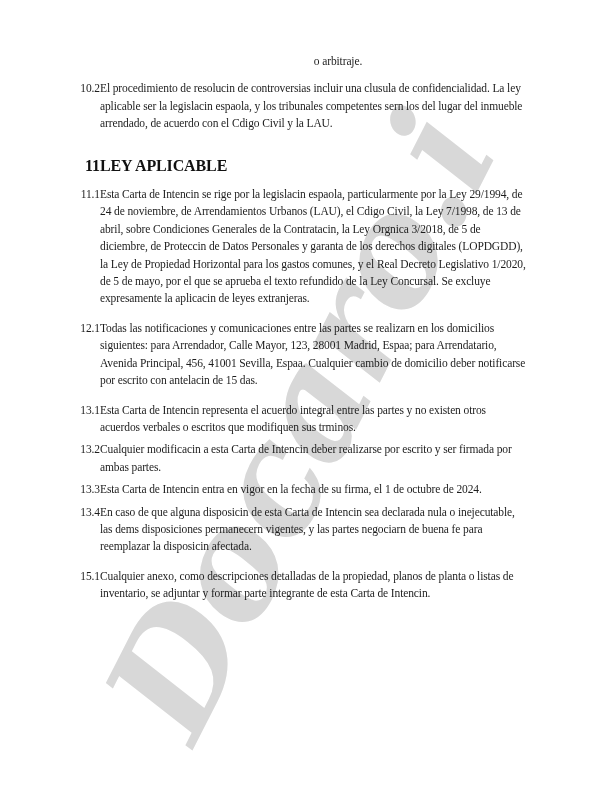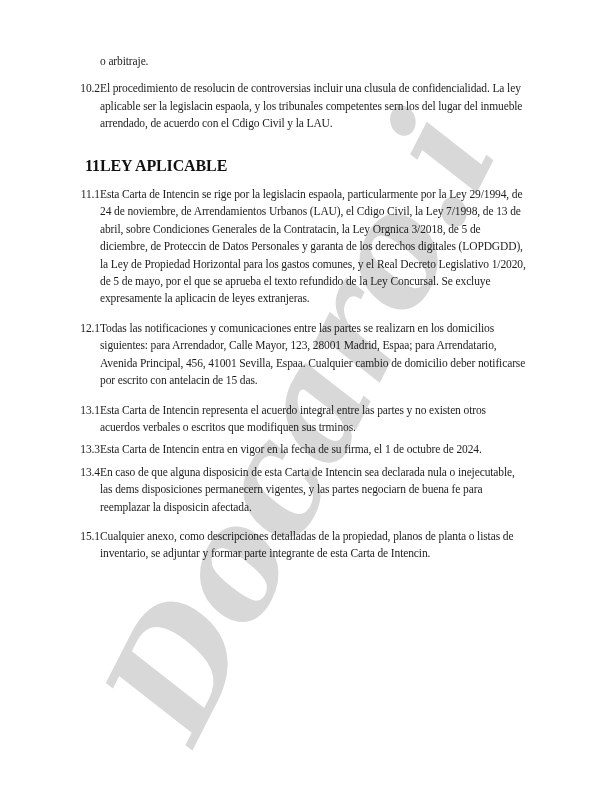--- a/index.html
+++ b/index.html
@@ -33,21 +33,21 @@
     top: 53px;
     width: 510px;
     z-index: 2;
     font-size: 11.5px;
     line-height: 17.4px;
     letter-spacing: -0.12px;
   }
   .row { display: flex; align-items: flex-start; }
   .num { flex: 0 0 34px; text-align: right; }
   .text { white-space: pre; }
-  .cont-line { margin-left: 34px; }
+  .cont-line { margin-left: 34px; text-align: center; }
   .clause { margin-top: 5px; }
   .orphan-clause { margin-top: 10px; }
   .heading {
     margin-top: 24px;
     font-weight: 700;
     font-size: 16px;
     line-height: 17.4px;
     color: #111111;
   }
   .heading .num { flex: 0 0 27px; padding-left: 7px; }
@@ -93,20 +93,25 @@
 Avenida Principal, 456, 41001 Sevilla, Espaa. Cualquier cambio de domicilio deber notificarse
 por escrito con antelacin de 15 das.</div>
     </div>
 
     <div class="row after-heading">
       <span class="num">13.1</span>
       <div class="text">Esta Carta de Intencin representa el acuerdo integral entre las partes y no existen otros
 acuerdos verbales o escritos que modifiquen sus trminos.</div>
     </div>
     <div class="row clause">
+      <span class="num">13.2</span>
+      <div class="text">Cualquier modificacin a esta Carta de Intencin deber realizarse por escrito y ser firmada por
+ambas partes.</div>
+    </div>
+    <div class="row clause">
       <span class="num">13.3</span>
       <div class="text">Esta Carta de Intencin entra en vigor en la fecha de su firma, el 1 de octubre de 2024.</div>
     </div>
     <div class="row clause">
       <span class="num">13.4</span>
       <div class="text">En caso de que alguna disposicin de esta Carta de Intencin sea declarada nula o inejecutable,
 las dems disposiciones permanecern vigentes, y las partes negociarn de buena fe para
 reemplazar la disposicin afectada.</div>
     </div>
 

